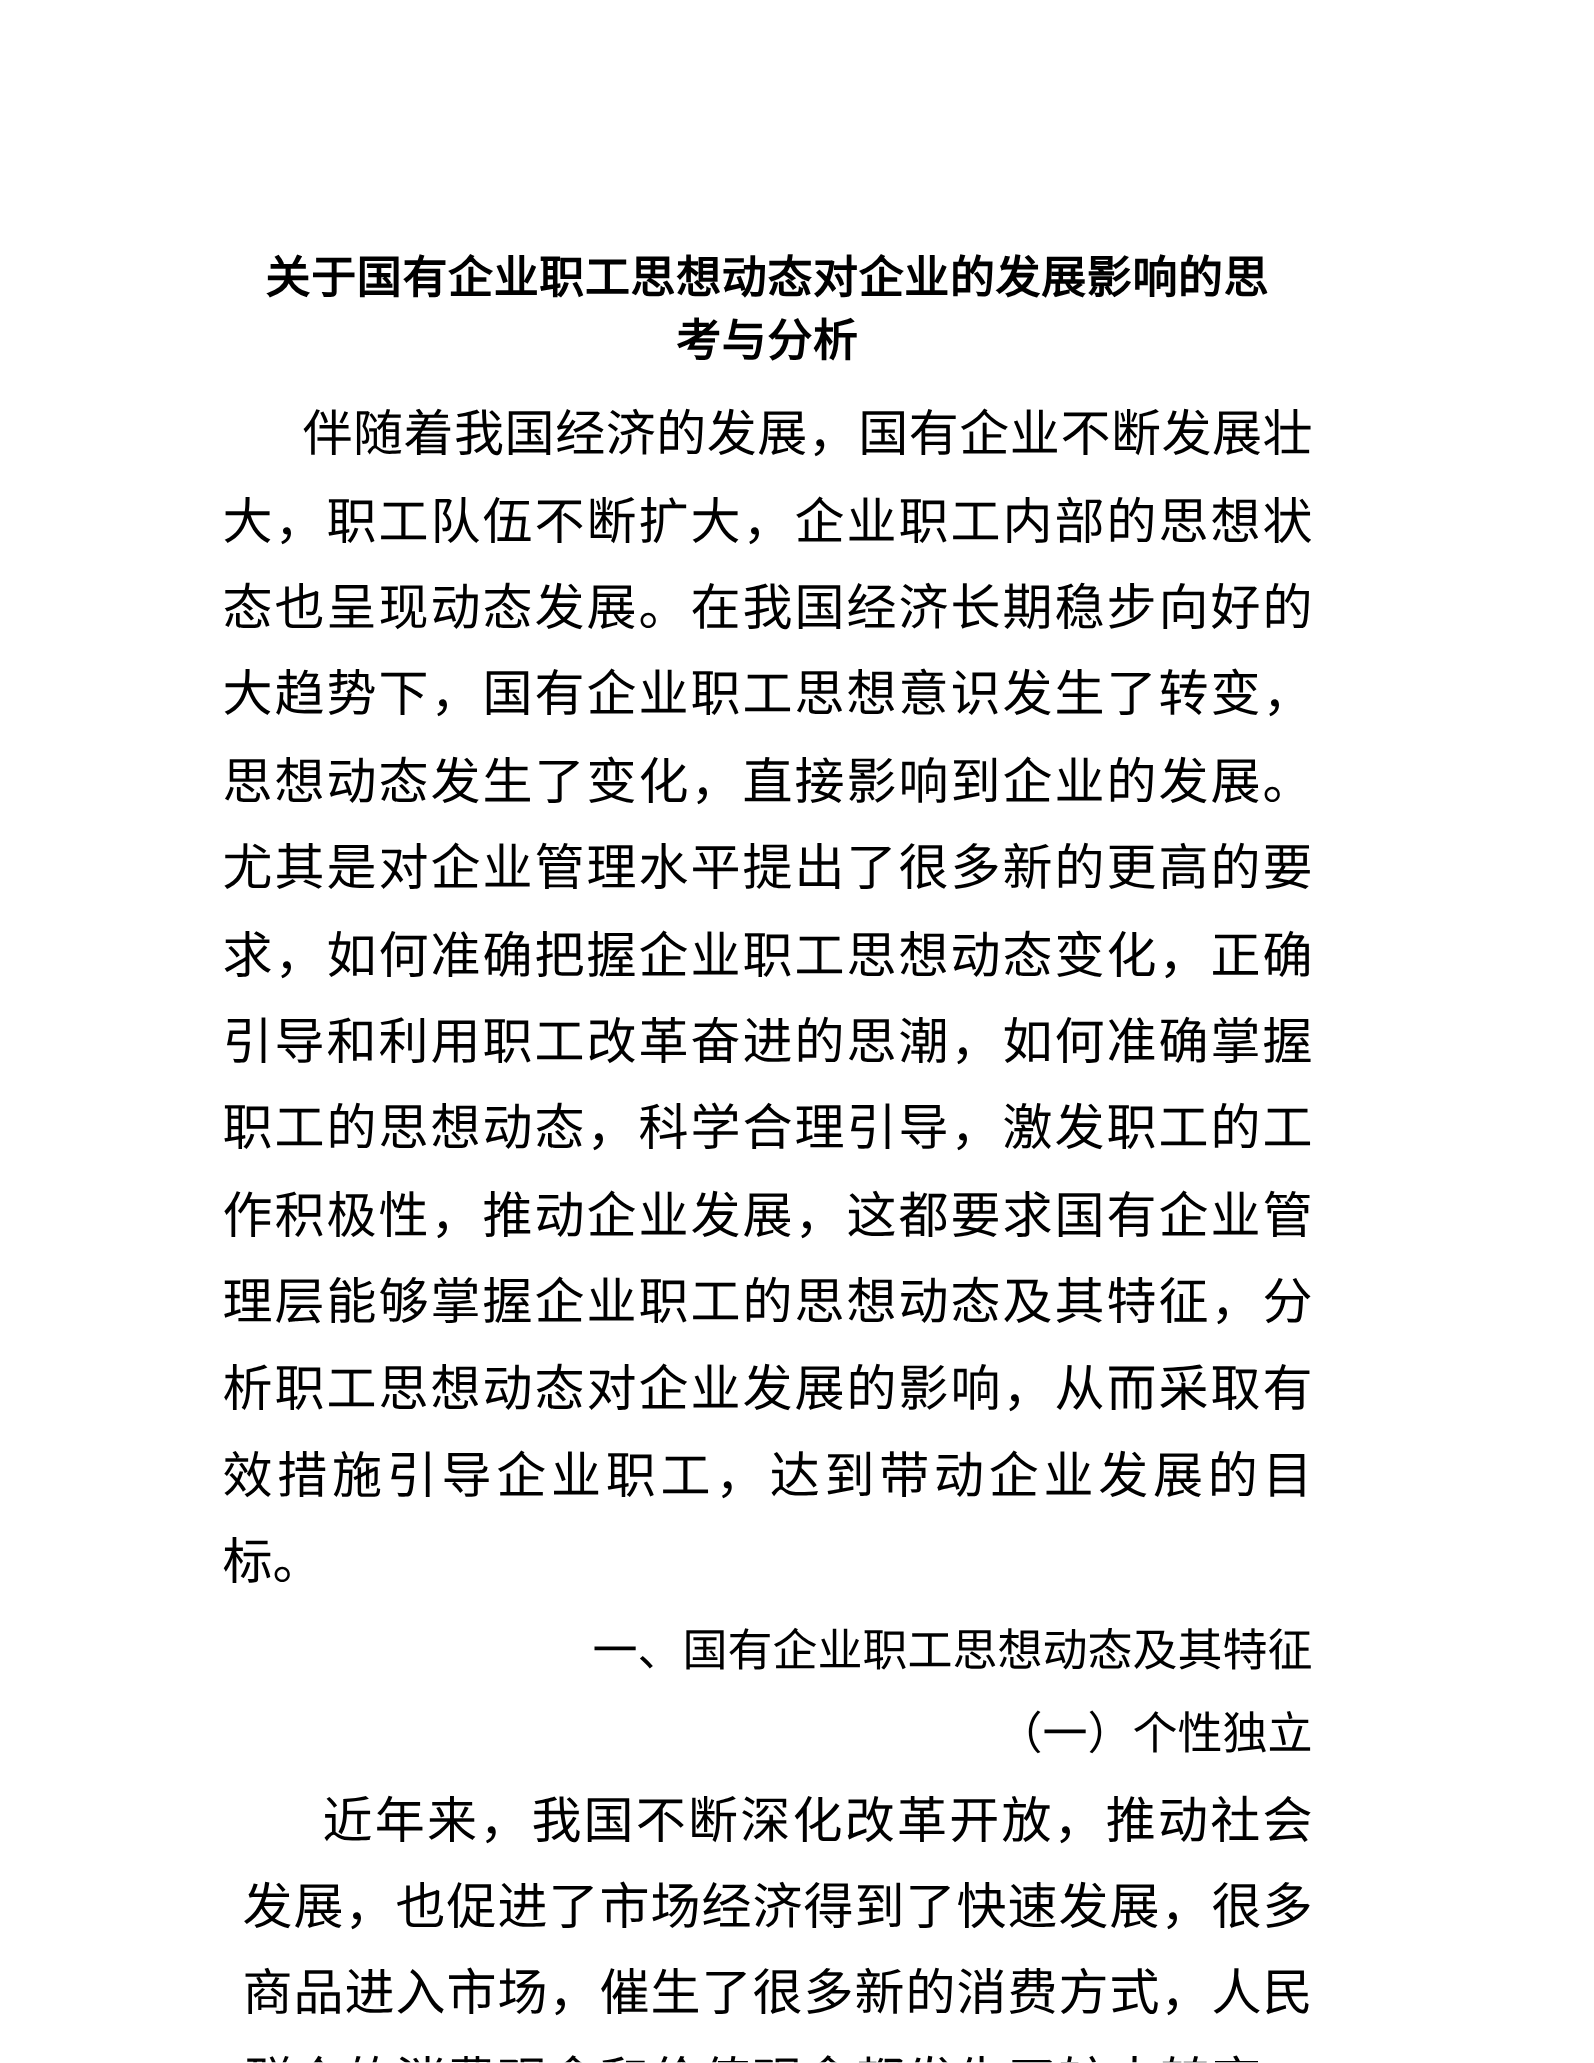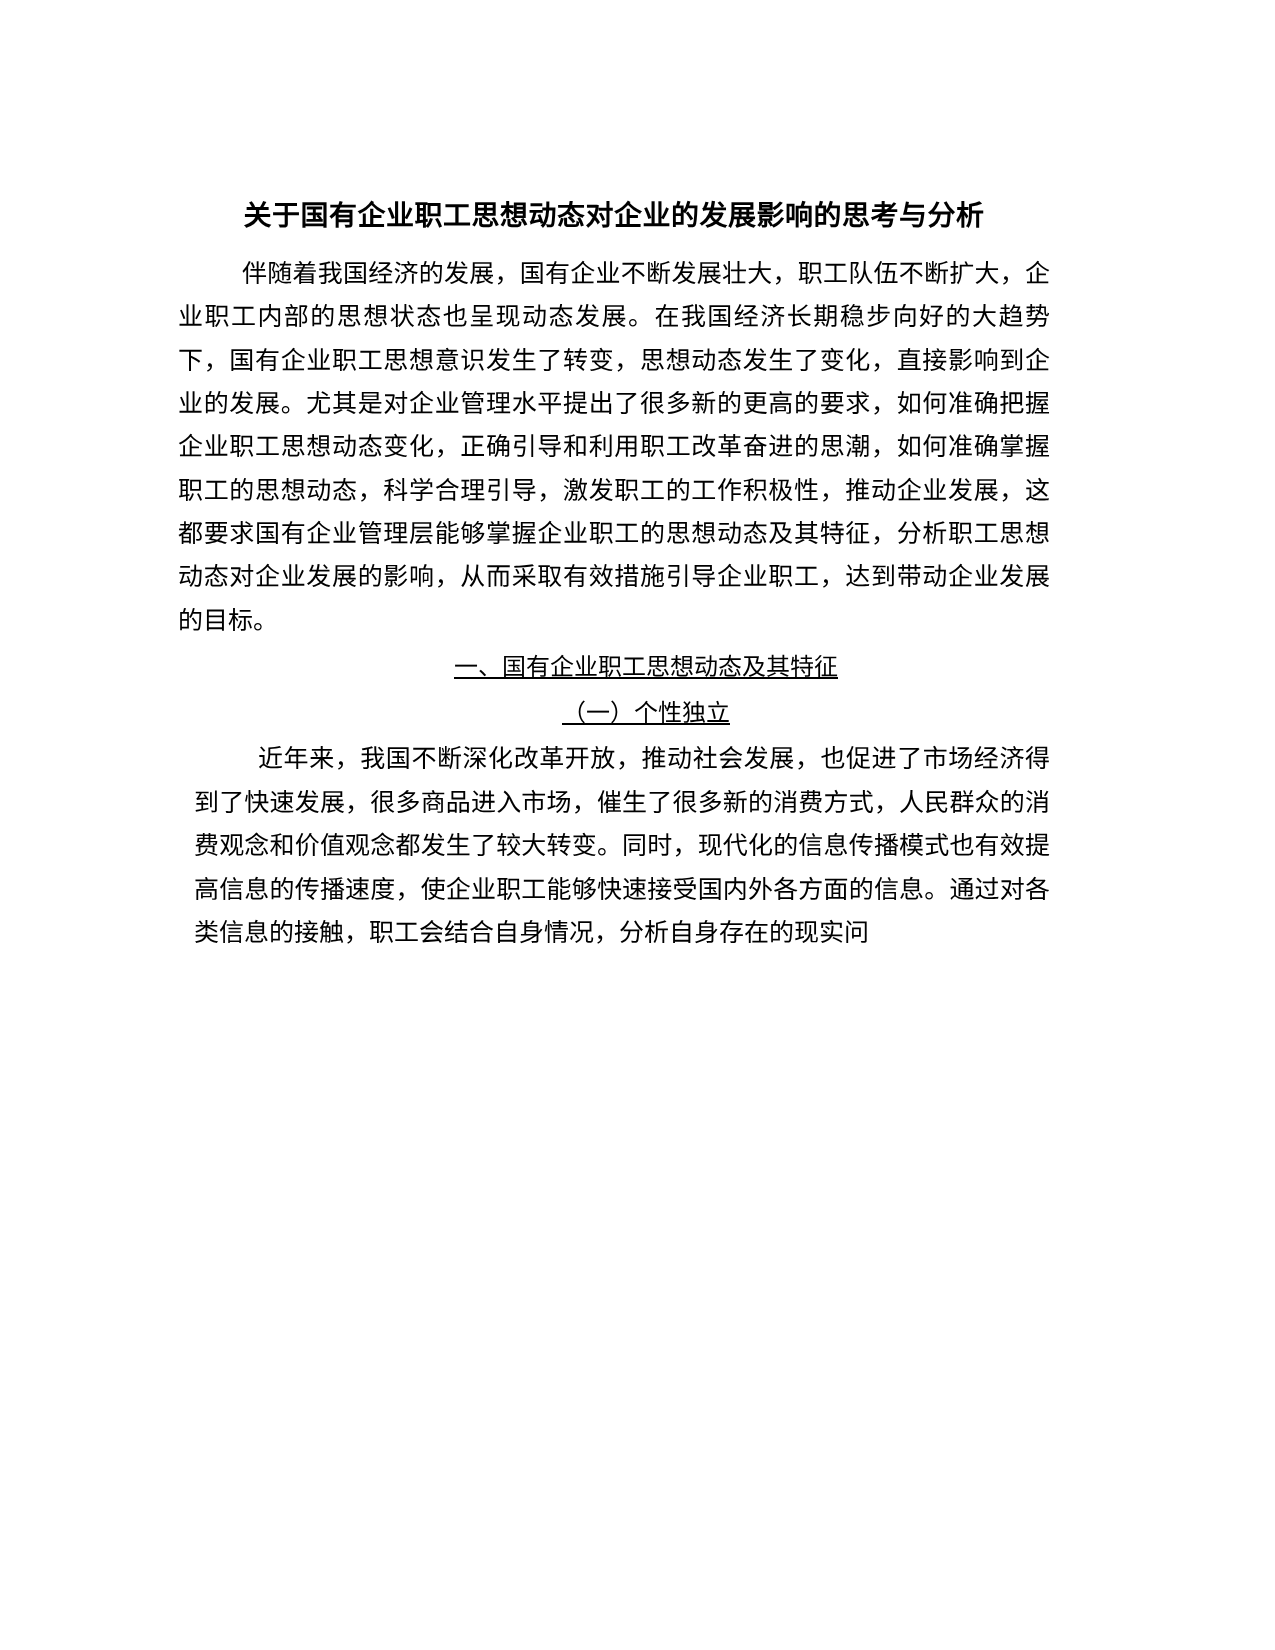--- a/index.html
+++ b/index.html
@@ -22,48 +22,47 @@
     overflow: hidden;
     box-sizing: border-box;
   }
   .content {
     position: absolute;
     left: 178px;
     top: 196px;
     width: 872px;
   }
   .doc-title {
-    font-size: 28px;
+    font-size: 36px;
     font-weight: bold;
     line-height: 1.42;
     text-align: center;
     letter-spacing: 0.5px;
     margin: 0 0 16px 0;
     padding: 0 18px;
     word-break: break-all;
   }
   .body-para {
-    font-size: 25px;
+    font-size: 40px;
     line-height: 1.735;
     text-align: justify;
     text-justify: inter-ideograph;
     text-align-last: left;
     margin: 0 0 4px 0;
     text-indent: 64px;
     word-break: break-all;
     letter-spacing: 0px;
   }
   .heading-para {
-    font-size: 24px;
+    font-size: 36px;
     line-height: 1.735;
-    text-align: center;
+    text-align: right;
     margin: 0 0 4px 0;
     text-indent: 64px;
     word-break: break-all;
-    text-decoration: underline;
   }
   .clipped {
     max-height: 330px;
     overflow: hidden;
     margin-left: 16px;
   }
 </style>
 </head>
 <body>
 

